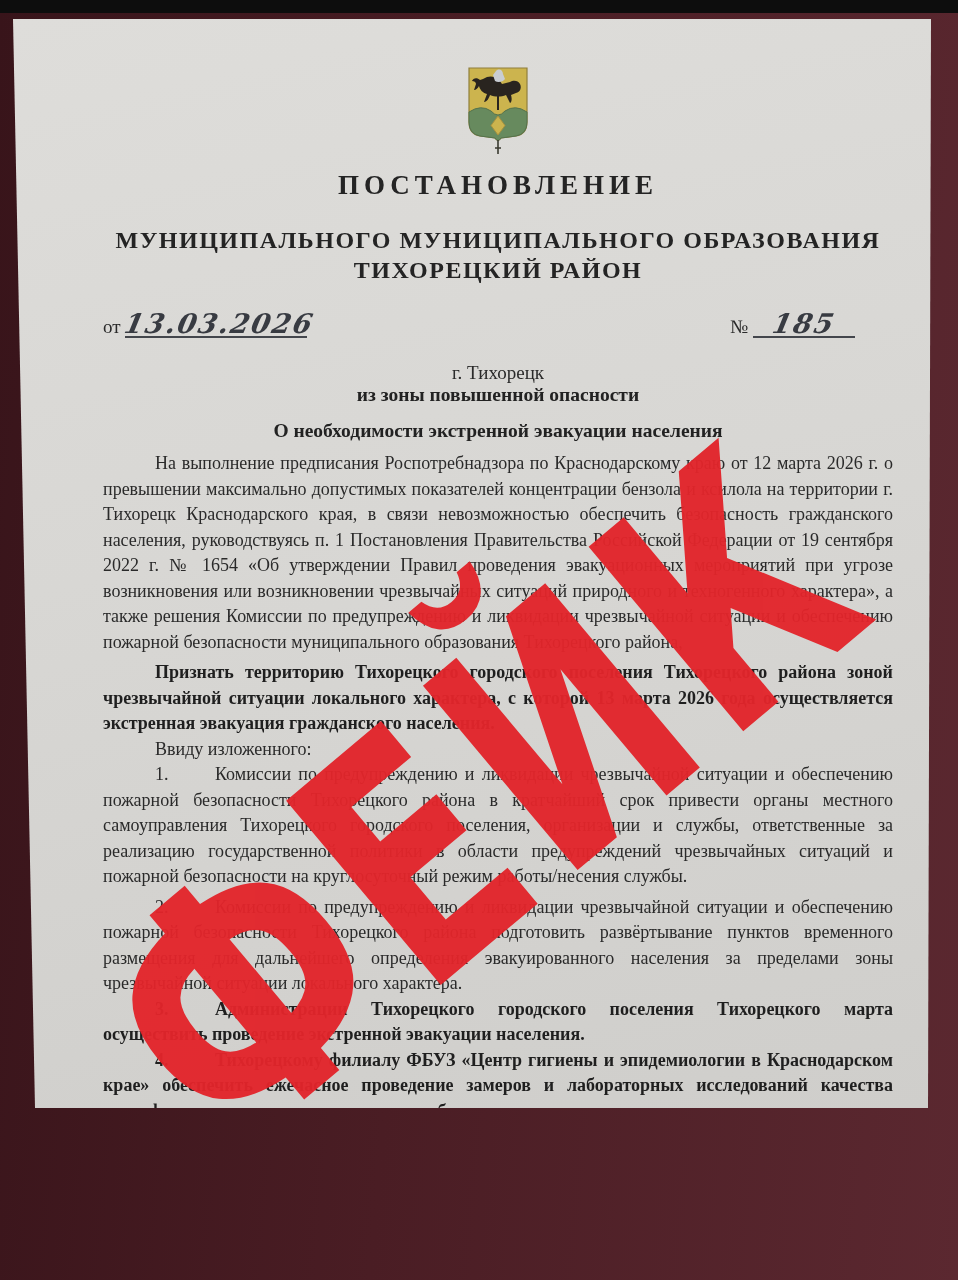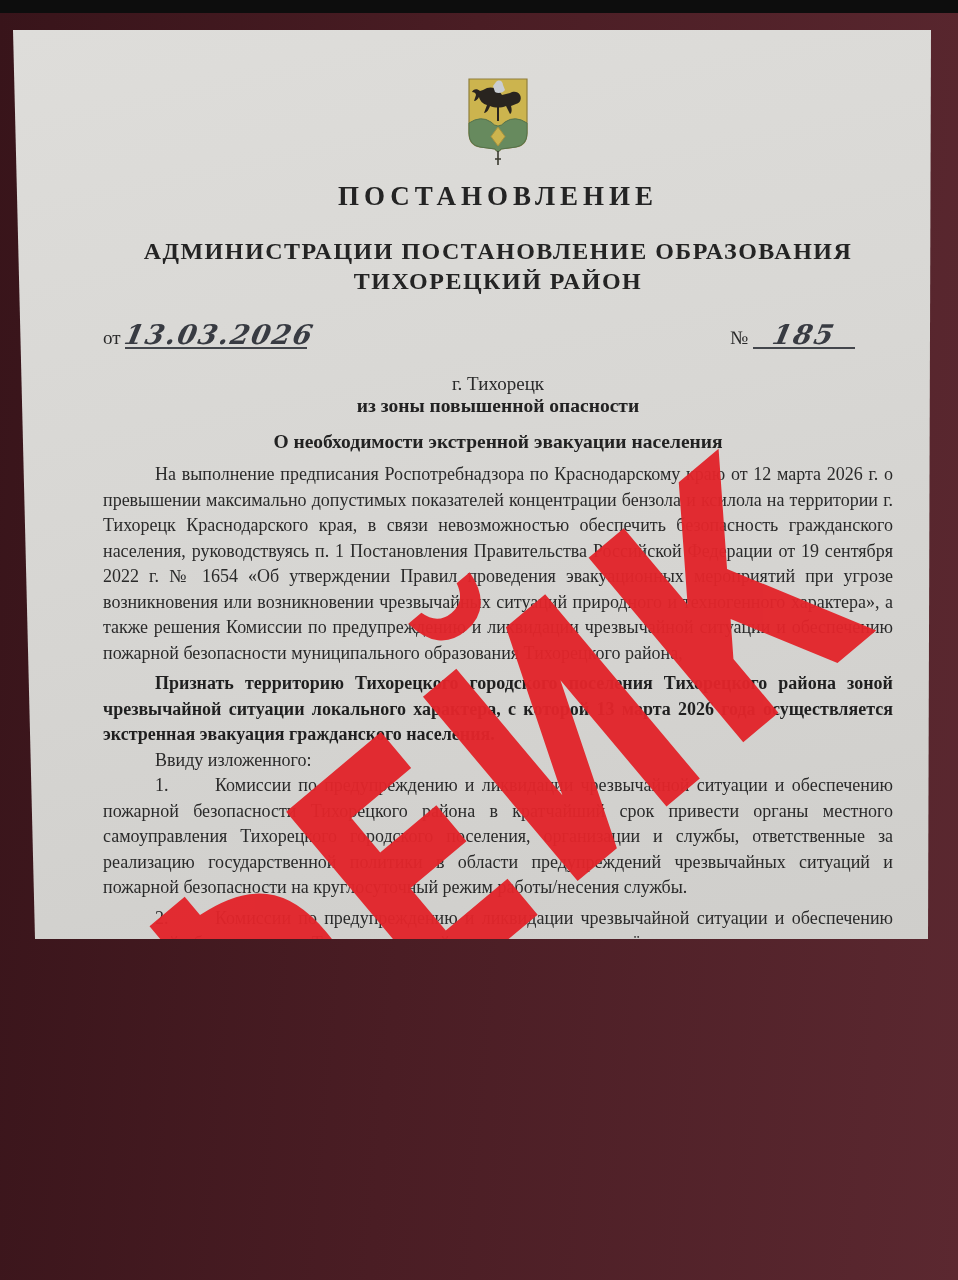--- a/index.html
+++ b/index.html
@@ -5,21 +5,21 @@
   * { margin:0; padding:0; box-sizing:border-box; }
   html,body { width:958px; height:1280px; overflow:hidden; }
   body {
     position:relative;
     background:linear-gradient(95deg,#38141a 0%,#4a1d24 45%,#5b2830 100%);
     font-family:"Liberation Serif","DejaVu Serif",serif;
   }
   .top-bar{ position:absolute; left:0; top:0; width:100%; height:13px; background:#0d0d0d; }
 
   .paper{
-    position:absolute; left:13px; top:30px; width:918px; height:909px;
+    position:absolute; left:13px; top:19px; width:918px; height:1089px;
     background:linear-gradient(168deg,#deddda 0%,#d8d7d4 45%,#cfcecb 100%);
     clip-path:polygon(0 0,100% 0,calc(100% - 3px) 100%,22px 100%);
     box-shadow:0 3px 16px rgba(0,0,0,.55);
     color:#2a2a2a;
   }
   .content{ padding:0 38px 0 90px; }
 
   .arms-wrap{ margin-top:47px; text-align:center; }
   .arms-wrap svg{ width:64px; height:92px; }
 
@@ -81,21 +81,21 @@
         <path d="M32 50 L39 59.5 L32 69 L25 59.5 Z" fill="#ccb44e" stroke="#a8923e" stroke-width="1"></path>
         <path d="M14 14 C11 11 7 12 6 15 C8 15 10 16 10 18 L8 24 C10 24 12 22 13 20 C14 24 17 27 21 28 L18 36 C21 36 23 32 24 29 C29 31 35 31 40 29 L44 37 C46 36 46 32 45 29 L50 27 C54 26 56 22 54 18 C52 14 47 14 44 16 L36 18 C33 12 27 9 21 11 L17 13 Z" fill="#29241f"></path>
         <path d="M30 5 C33 2 37 4 37 8 L39 13 C37 16 32 17 29 15 L27 9 Z" fill="#c9cdd3"></path>
         <path d="M32 30 L32 44" stroke="#29241f" stroke-width="2"></path>
         <path d="M32 74 L32 82 M29 82 L35 82 M32 82 L32 88" stroke="#3a3a30" stroke-width="1.6" fill="none"></path>
       </svg>
     </div>
 
     <div class="doc-title">ПОСТАНОВЛЕНИЕ</div>
 
-    <div class="org org1">АДМИНИСТРАЦИИ ПОСТАНОВЛЕНИЕ ОБРАЗОВАНИЯ</div>
+    <div class="org org1">МУНИЦИПАЛЬНОГО МУНИЦИПАЛЬНОГО ОБРАЗОВАНИЯ</div>
     <div class="org org2">ТИХОРЕЦКИЙ РАЙОН</div>
 
     <div class="meta-row">
       <span class="date-group">
         <span>от</span>
         <span class="uline uline-date"><span class="hand">13.03.2026</span></span>
       </span>
       <span class="num-group">
         <span>№</span>
         <span class="uline uline-num"><span class="hand">185</span></span>

